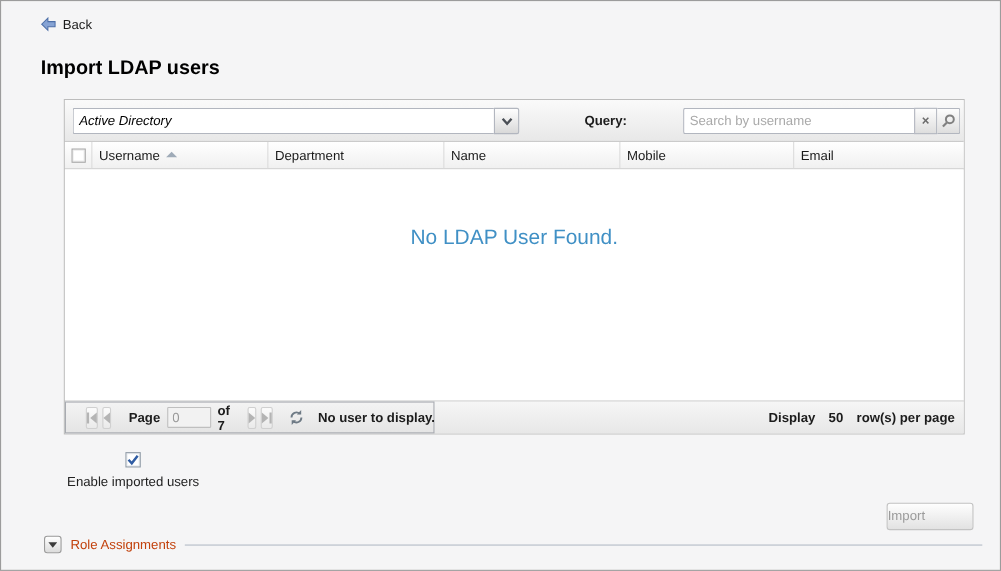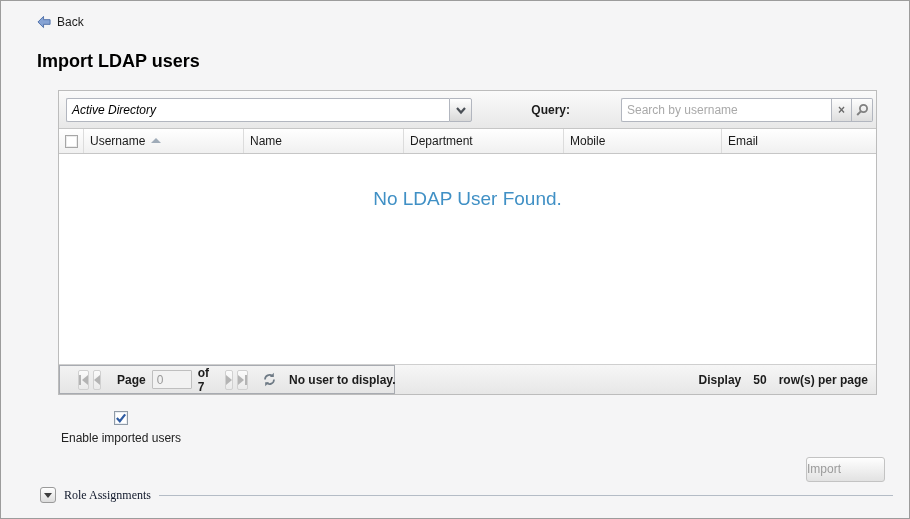--- a/index.html
+++ b/index.html
@@ -65,21 +65,21 @@
   .hcell.c1 { width: 160px; } .hcell.c2 { width: 160px; } .hcell.c3 { width: 160px; }
   .hcell.c4 { width: 158px; } .hcell.c5 { flex: 1; border-right: none; }
   .header-checkbox {
     width: 13px; height: 13px; background: #fff; border: 1px solid #a6a6a6;
     box-shadow: inset 0 0 0 1px #ececec; cursor: pointer;
   }
   .sort-asc { width: 0; height: 0; margin-top: 4px; border-left: 5px solid transparent; border-right: 5px solid transparent; border-bottom: 5px solid #9fabb8; }
 
   
   .grid-body { height: 210px; background: #fff; }
-  .empty-text { padding-top: 34px; text-align: center; font-size: 19px; color: #4090c5; }
+  .empty-text { padding-top: 52px; text-align: center; font-size: 19px; color: #4090c5; }
 
   
   .grid-bottombar {
     position: relative; height: 30px;
     background: linear-gradient(#f6f6f6, #e7e7e7); border-top: 1px solid #cfcfcf;
   }
   .pager-box {
     position: absolute; left: 0; top: 0; bottom: 0; width: 336px;
     border: 1px solid #a8abb1; background: linear-gradient(#f3f3f3, #e5e5e5);
     display: flex; align-items: center; padding: 0 18px; gap: 4px;
@@ -120,21 +120,21 @@
   }
 
   
   .role-row { position: absolute; left: 39px; top: 486px; right: 16px; display: flex; align-items: center; gap: 8px; }
   .role-toggle {
     width: 16px; height: 16px; border: 1px solid #9a9a9a; border-radius: 3px;
     background: linear-gradient(#ffffff, #dcdcdc);
     display: flex; align-items: center; justify-content: center; cursor: pointer;
   }
   .tri-down { width: 0; height: 0; border-left: 4px solid transparent; border-right: 4px solid transparent; border-top: 5px solid #3c3c3c; }
-  .role-label { color: #0f172a; white-space: nowrap; font-family: Liberation Serif, serif; }
+  .role-label { color: #c2410c; white-space: nowrap; }
   .role-line { flex: 1; height: 1px; background: #b4bcc6; }
 </style>
 </head>
 <body>
 
 <div class="page">
 
   <div class="back-link">
     <svg width="14" height="14" viewBox="0 0 15 14">
       <path d="M7 1 L1 7 L7 13 L7 9.5 L14 9.5 L14 4.5 L7 4.5 Z" fill="#86a3d4" stroke="#4d6fa8" stroke-width="1"></path>
@@ -171,25 +171,25 @@
     </div>
 
     <div class="grid-header">
       <div class="hcell cb">
         <div class="header-checkbox"></div>
       </div>
       <div class="hcell c1">
         <span>Username</span>
         <span class="sort-asc"></span>
       </div>
+      <div class="hcell c3">
+        <span>Department</span>
+      </div>
       <div class="hcell c2">
         <span>Name</span>
-      </div>
-      <div class="hcell c3">
-        <span>Department</span>
       </div>
       <div class="hcell c4">
         <span>Mobile</span>
       </div>
       <div class="hcell c5">
         <span>Email</span>
       </div>
     </div>
 
     <div class="grid-body">

